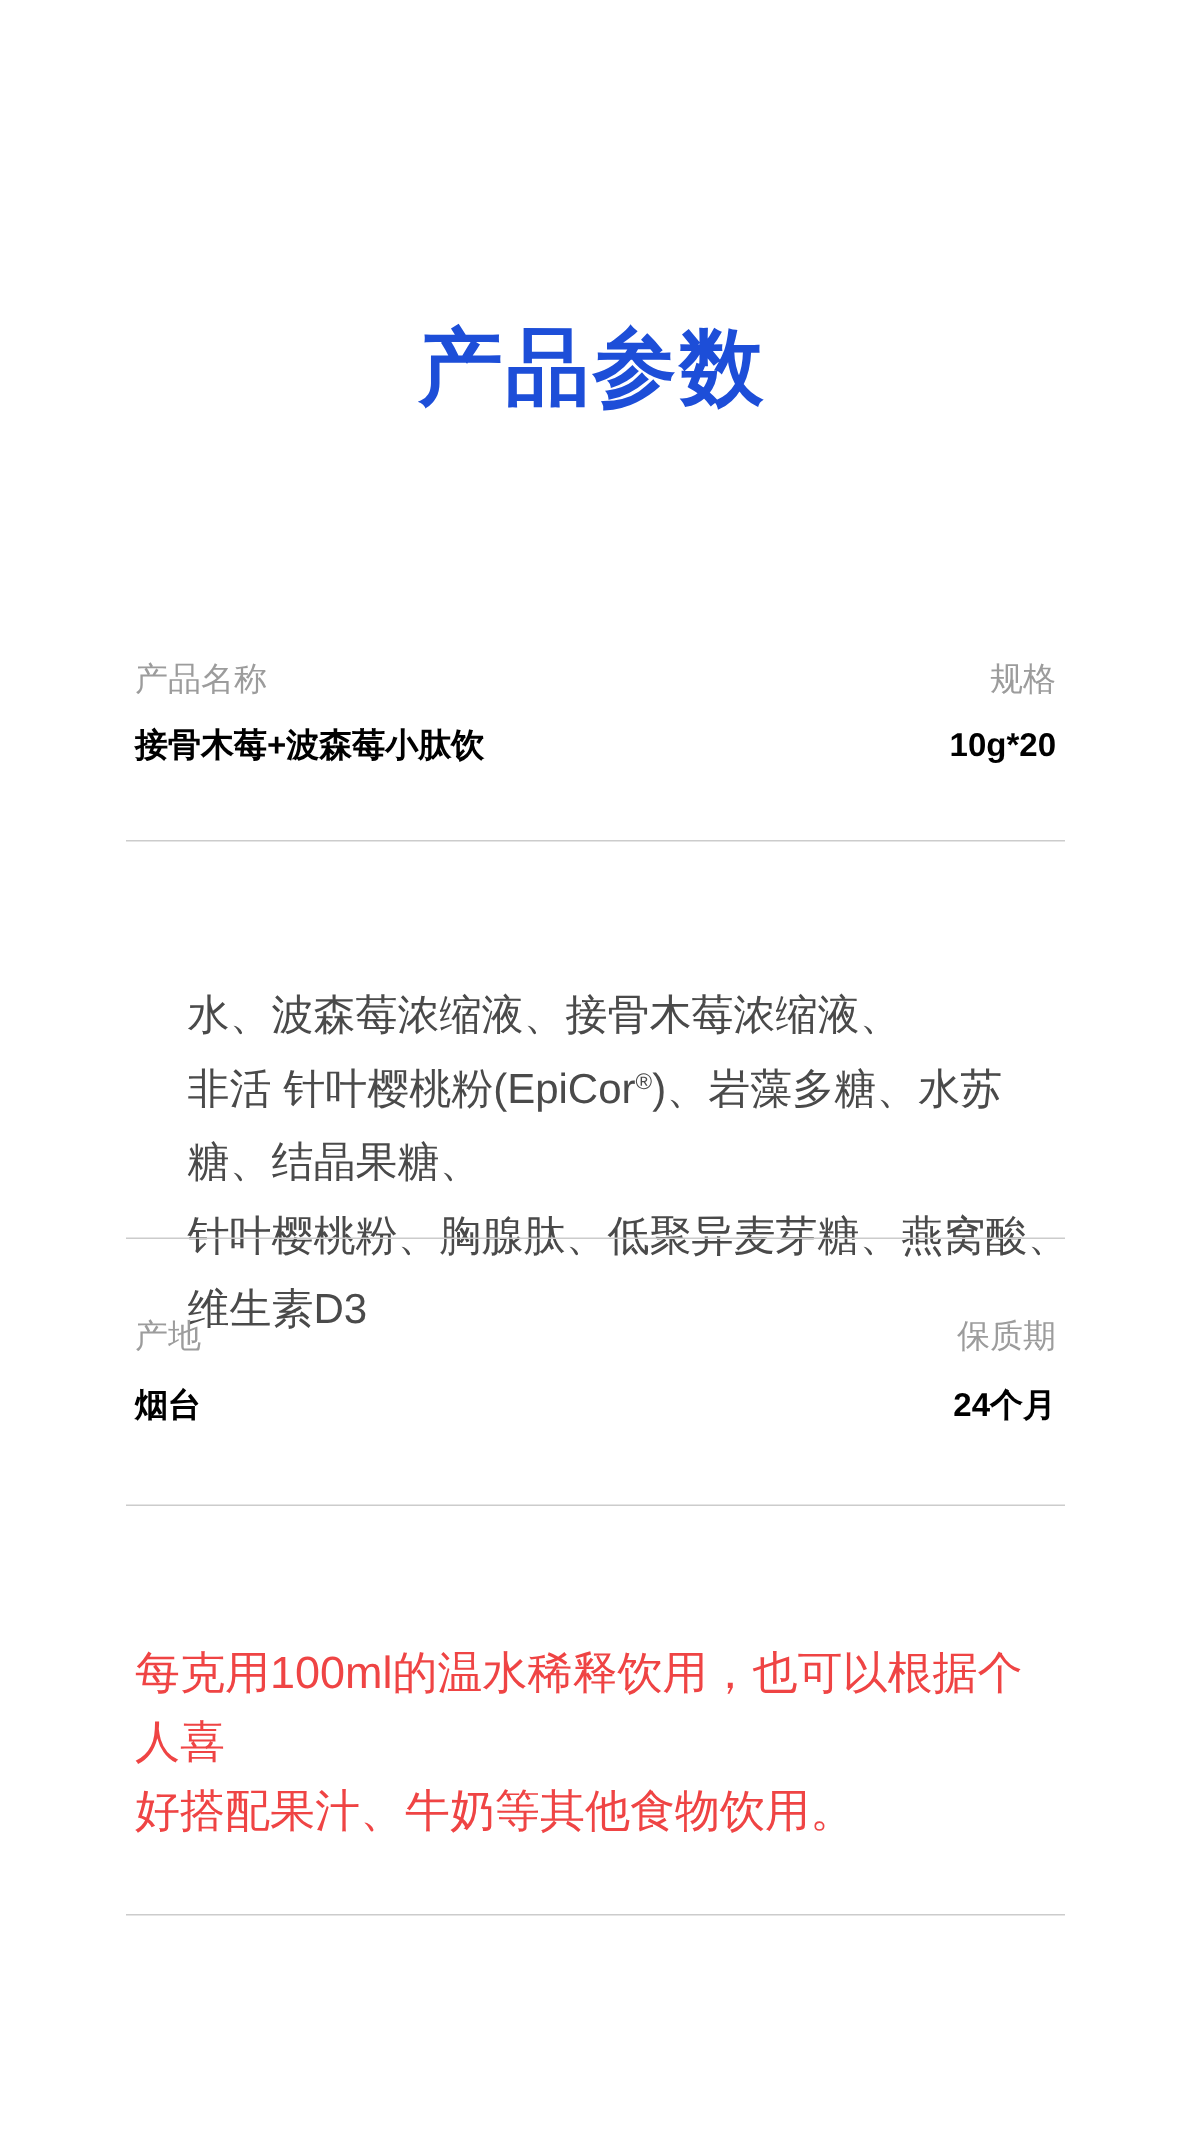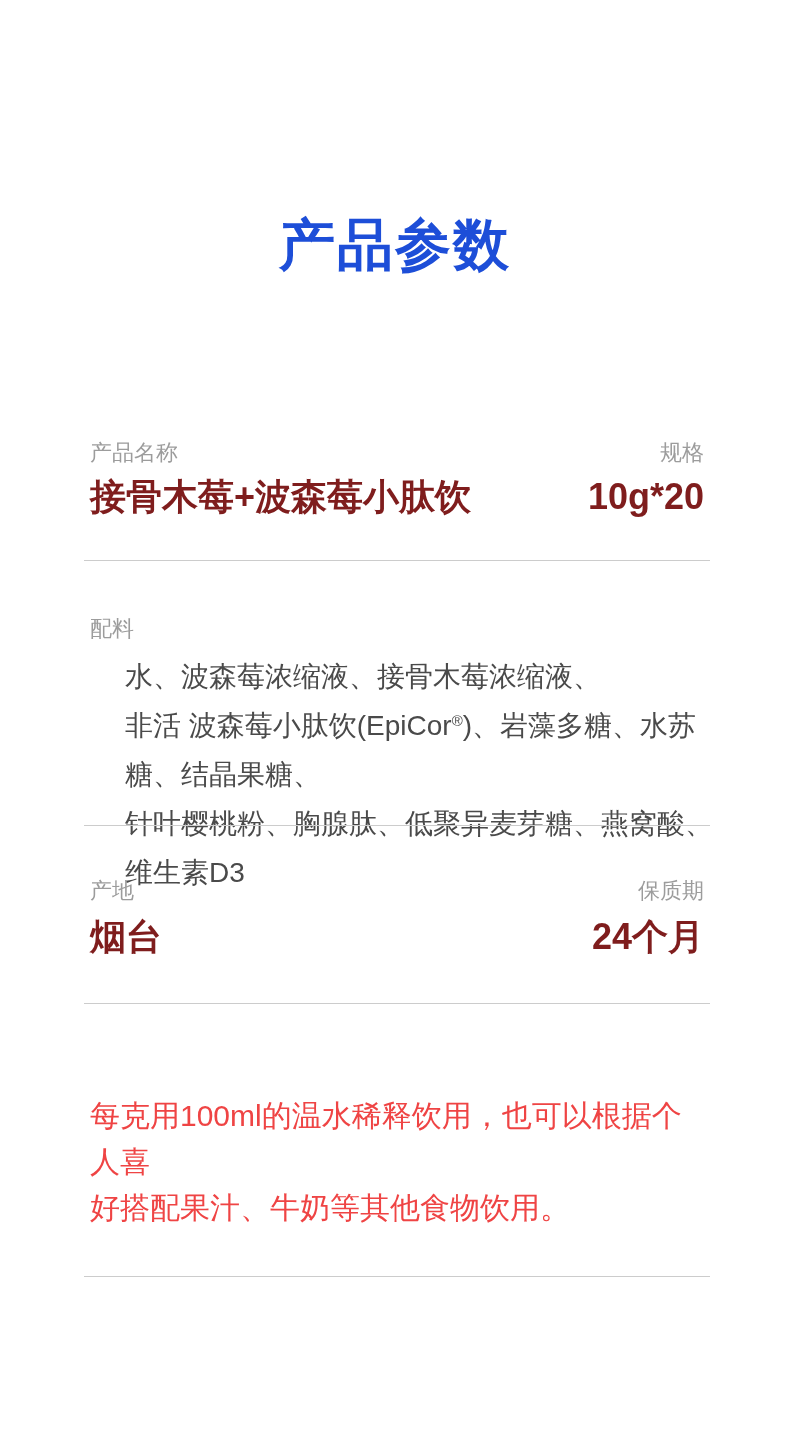--- a/index.html
+++ b/index.html
@@ -36,24 +36,24 @@
     justify-content: space-between;
     align-items: center;
   }
   .label {
     font-size: 22px;
     line-height: 26px;
     font-weight: 400;
     color: #9c9c9c;
   }
   .value {
-    font-size: 36px;
+    font-size: 22px;
     line-height: 36px;
     font-weight: 600;
-    color: #7f1d1d;
+    color: #000000;
   }
   .single {
     position: absolute;
     left: 90px;
     right: 86px;
   }
   .ingredients-text {
     position: absolute;
     left: 92px;
     right: 76px;
@@ -97,24 +97,23 @@
   <div class="row" style="top:440px">
     <span class="label">产品名称</span>
     <span class="label">规格</span>
   </div>
   <div class="row" style="top:479px">
     <span class="value">接骨木莓+波森莓小肽饮</span>
     <span class="value">10g*20</span>
   </div>
   <div class="divider" style="top:560px"></div>
 
-  <div class="single label" style="top:616px">配料</div>
   <div class="ingredients-text" style="top:652px">
     <div>水、波森莓浓缩液、接骨木莓浓缩液、</div>
-    <div><span>非活 波森莓小肽饮(EpiCor</span><sup>®</sup><span>)、岩藻多糖、水苏糖、结晶果糖、</span></div>
+    <div><span>非活 针叶樱桃粉(EpiCor</span><sup>®</sup><span>)、岩藻多糖、水苏糖、结晶果糖、</span></div>
     <div>针叶樱桃粉、胸腺肽、低聚异麦芽糖、燕窝酸、维生素D3</div>
   </div>
   <div class="divider" style="top:825px"></div>
 
   <div class="row" style="top:878px">
     <span class="label">产地</span>
     <span class="label">保质期</span>
   </div>
   <div class="row" style="top:919px">
     <span class="value">烟台</span>

